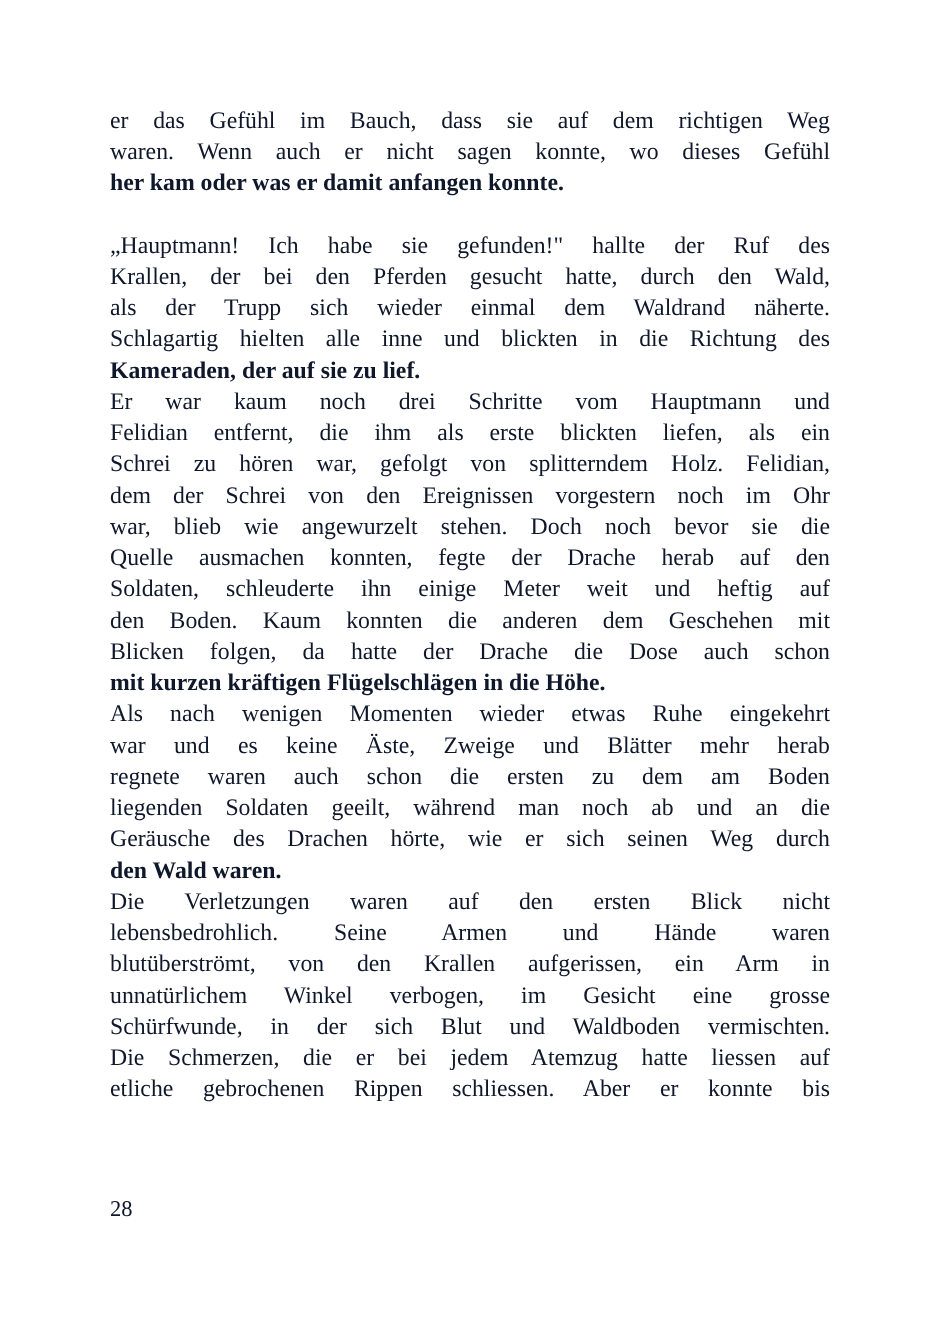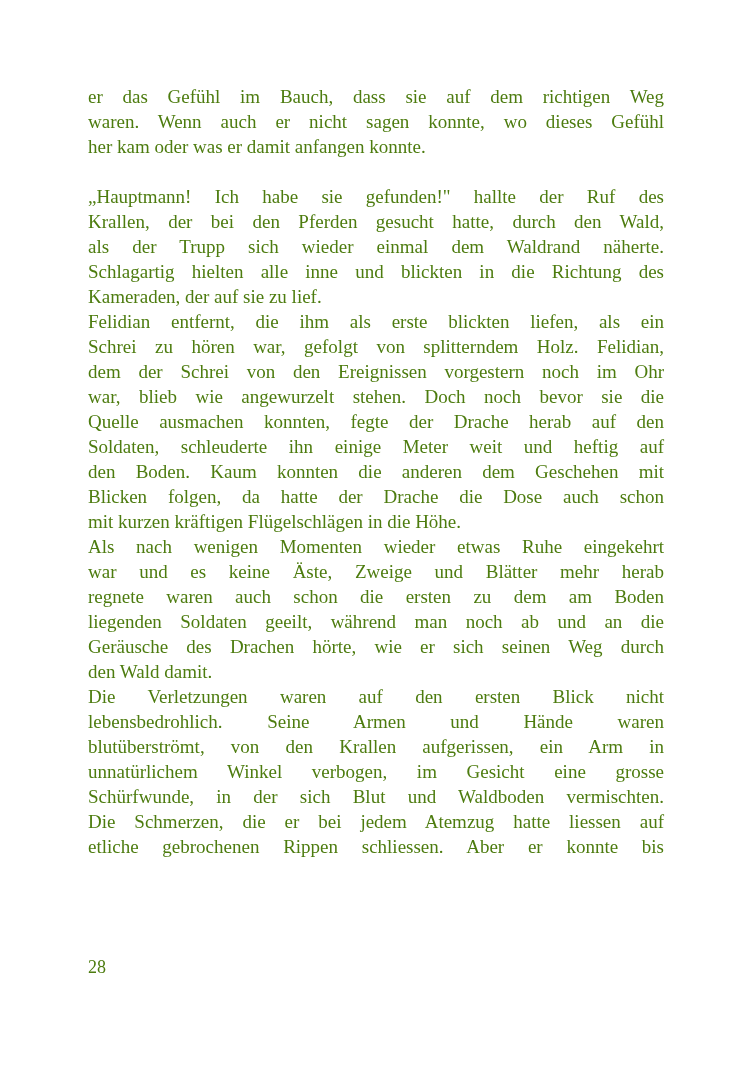--- a/index.html
+++ b/index.html
@@ -6,21 +6,21 @@
     margin: 0;
     padding: 0;
     background: #ffffff;
   }
   .page {
     position: relative;
     width: 750px;
     height: 1065px;
     background: #ffffff;
     font-family: "Liberation Serif", serif;
-    color: #4d7c0f;
+    color: #0f172a;
     overflow: hidden;
   }
   .text-block {
     position: absolute;
     left: 88px;
     top: 84px;
     width: 576px;
     font-size: 19px;
     line-height: 25px;
   }
@@ -30,20 +30,21 @@
   .paragraph.spaced {
     margin-top: 25px;
   }
   .line {
     text-align: justify;
     text-align-last: justify;
     min-height: 25px;
   }
   .line.last {
     text-align-last: left;
+    font-weight: bold;
   }
   .page-number {
     position: absolute;
     left: 88px;
     top: 955px;
     width: 576px;
     text-align: left;
     font-size: 18px;
     line-height: 25px;
   }
@@ -59,37 +60,38 @@
         <div class="line last">her kam oder was er damit anfangen konnte.</div>
       </div>
       <div class="paragraph spaced">
         <div class="line">„Hauptmann! Ich habe sie gefunden!" hallte der Ruf des</div>
         <div class="line">Krallen, der bei den Pferden gesucht hatte, durch den Wald,</div>
         <div class="line">als der Trupp sich wieder einmal dem Waldrand näherte.</div>
         <div class="line">Schlagartig hielten alle inne und blickten in die Richtung des</div>
         <div class="line last">Kameraden, der auf sie zu lief.</div>
       </div>
       <div class="paragraph">
+        <div class="line">Er war kaum noch drei Schritte vom Hauptmann und</div>
         <div class="line">Felidian entfernt, die ihm als erste blickten liefen, als ein</div>
         <div class="line">Schrei zu hören war, gefolgt von splitterndem Holz. Felidian,</div>
         <div class="line">dem der Schrei von den Ereignissen vorgestern noch im Ohr</div>
         <div class="line">war, blieb wie angewurzelt stehen. Doch noch bevor sie die</div>
         <div class="line">Quelle ausmachen konnten, fegte der Drache herab auf den</div>
         <div class="line">Soldaten, schleuderte ihn einige Meter weit und heftig auf</div>
         <div class="line">den Boden. Kaum konnten die anderen dem Geschehen mit</div>
         <div class="line">Blicken folgen, da hatte der Drache die Dose auch schon</div>
         <div class="line last">mit kurzen kräftigen Flügelschlägen in die Höhe.</div>
       </div>
       <div class="paragraph">
         <div class="line">Als nach wenigen Momenten wieder etwas Ruhe eingekehrt</div>
         <div class="line">war und es keine Äste, Zweige und Blätter mehr herab</div>
         <div class="line">regnete waren auch schon die ersten zu dem am Boden</div>
         <div class="line">liegenden Soldaten geeilt, während man noch ab und an die</div>
         <div class="line">Geräusche des Drachen hörte, wie er sich seinen Weg durch</div>
-        <div class="line last">den Wald damit.</div>
+        <div class="line last">den Wald waren.</div>
       </div>
       <div class="paragraph">
         <div class="line">Die Verletzungen waren auf den ersten Blick nicht</div>
         <div class="line">lebensbedrohlich. Seine Armen und Hände waren</div>
         <div class="line">blutüberströmt, von den Krallen aufgerissen, ein Arm in</div>
         <div class="line">unnatürlichem Winkel verbogen, im Gesicht eine grosse</div>
         <div class="line">Schürfwunde, in der sich Blut und Waldboden vermischten.</div>
         <div class="line">Die Schmerzen, die er bei jedem Atemzug hatte liessen auf</div>
         <div class="line">etliche gebrochenen Rippen schliessen. Aber er konnte bis</div>
       </div>

